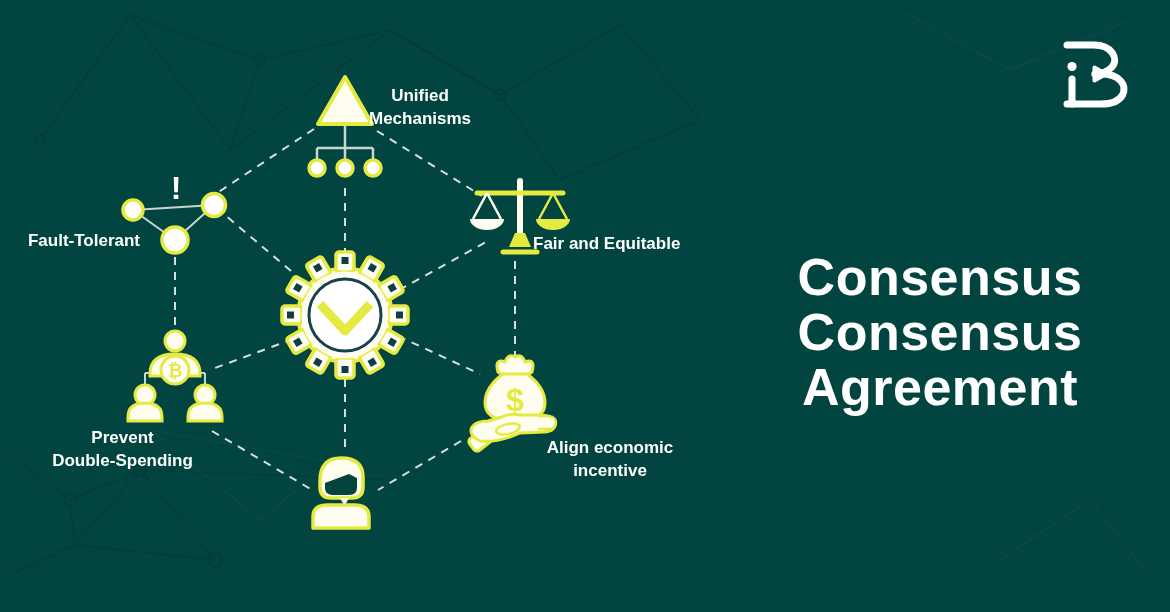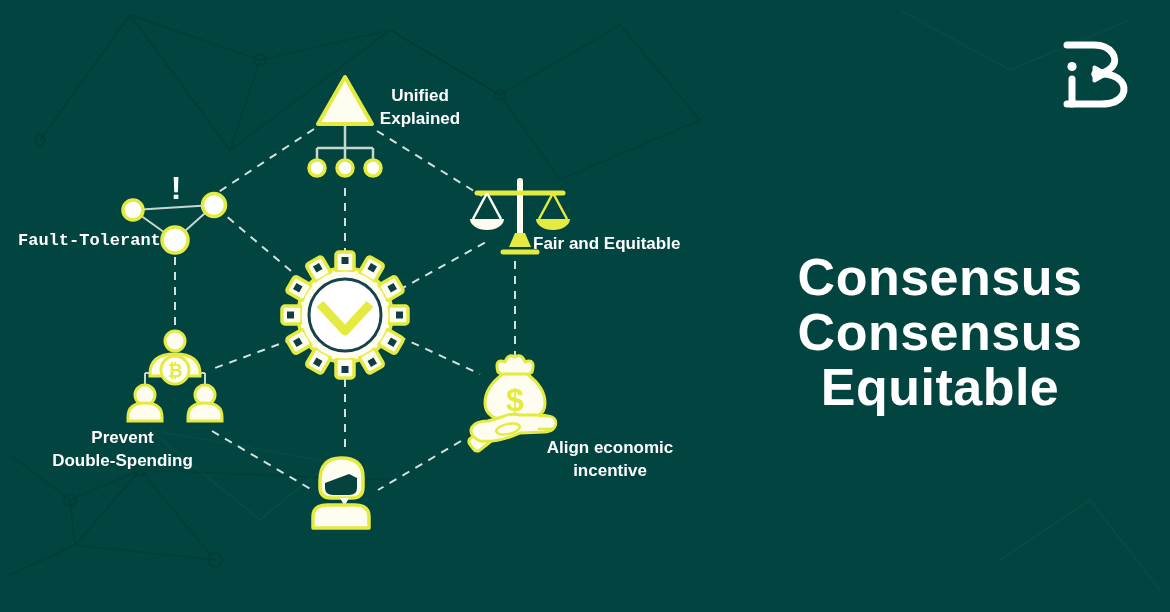--- a/index.html
+++ b/index.html
@@ -23,21 +23,21 @@
   .f-dark{fill:var(--dark_detail);} .f-face{fill:var(--face_cutout);} .f-none{fill:none;}
   .s-accent{stroke:var(--accent);} .s-cream{stroke:var(--icon_fill);}
   .s-conn{stroke:var(--connector);} .s-dark{stroke:#14424d;} .s-none{stroke:none;}
   .dash{stroke:var(--dashed);stroke-width:2;stroke-dasharray:8 7;opacity:.92;fill:none;}
   .mesh-line{stroke:#003530;stroke-width:1.4;opacity:.45;fill:none;}
   .mesh-light{stroke:#5a7f78;stroke-width:1.2;opacity:.12;fill:none;}
   .mesh-node{stroke:#003530;stroke-width:2;opacity:.45;fill:none;}
   .label{position:absolute;color:var(--text);font-weight:bold;font-size:17px;line-height:23px;z-index:4;}
   .label .ln{white-space:nowrap;}
   .center{text-align:center;}
-  .right{text-align:center;font-family:Liberation Mono, monospace;}
+  .right{text-align:center;}
   .title{position:absolute;left:718px;top:250px;width:444px;text-align:center;
          color:var(--text);font-weight:bold;font-size:52px;line-height:55px;z-index:4;letter-spacing:.5px;}
   .icon-box{position:absolute;z-index:3;}
   .svgtext{font-family:"Liberation Sans", sans-serif;font-weight:bold;}
 </style>
 </head>
 <body>
 
 <div class="canvas">
 
@@ -173,41 +173,41 @@
     <svg width="110" height="92" viewBox="0 0 110 92">
       <path class="f-cream s-accent" stroke-width="3.5" stroke-linejoin="round" d="M27,38 Q27,15 48,15 Q70,15 70,34 L70,44 Q70,55 59,55 L38,55 Q27,55 27,44 Z"></path>
       <path class="f-face s-none" d="M32,40 L56,31 L64,35 L64,45 Q64,52 56,52 L40,52 Q32,52 32,45 Z"></path>
       <path class="f-cream s-none" d="M47,55 L56,55 L51.5,63 Z"></path>
       <path class="f-cream s-accent" stroke-width="3.5" stroke-linejoin="round" d="M20,85 L20,74 Q20,62 34,62 L62,62 Q76,62 76,74 L76,85 Z"></path>
     </svg>
   </div>
 
   <div class="label center" style="left:350px;top:84px;width:140px">
     <div class="ln">Unified</div>
-    <div class="ln">Explained</div>
+    <div class="ln">Mechanisms</div>
   </div>
   <div class="label right" style="left:18px;top:229px;width:132px">
     <div class="ln">Fault-Tolerant</div>
   </div>
   <div class="label" style="left:533px;top:232px">
     <div class="ln">Fair and Equitable</div>
   </div>
   <div class="label center" style="left:30px;top:426px;width:185px">
     <div class="ln">Prevent</div>
     <div class="ln">Double-Spending</div>
   </div>
   <div class="label center" style="left:535px;top:436px;width:150px">
     <div class="ln">Align economic</div>
     <div class="ln">incentive</div>
   </div>
 
   <div class="title">
     <div>Consensus</div>
     <div>Consensus</div>
-    <div>Equitable</div>
+    <div>Agreement</div>
   </div>
 
   <div class="icon-box" style="left:1054px;top:28px;z-index:4">
     <svg width="84" height="84" viewBox="0 0 84 84">
       <g fill="none" stroke="#ffffff" stroke-width="7" stroke-linecap="round" stroke-linejoin="round">
         <path d="M13,17 H40 C58,17 65,31 58,39 C53,44.5 47,46 41,46"></path>
         <path d="M41,46 H47 C67,46 73,58 68.5,67 C65,73.5 56,76 47,76 H13"></path>
         <path d="M18,76 V51"></path>
       </g>
       <circle cx="18" cy="38.5" r="4.6" fill="#ffffff"></circle>

